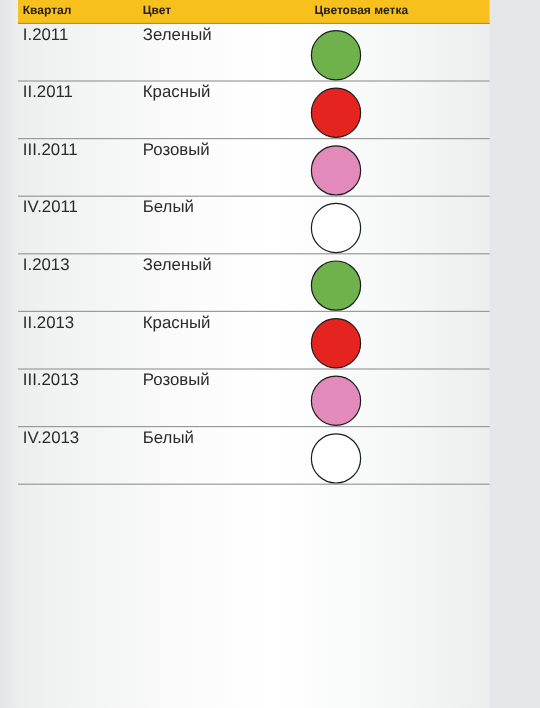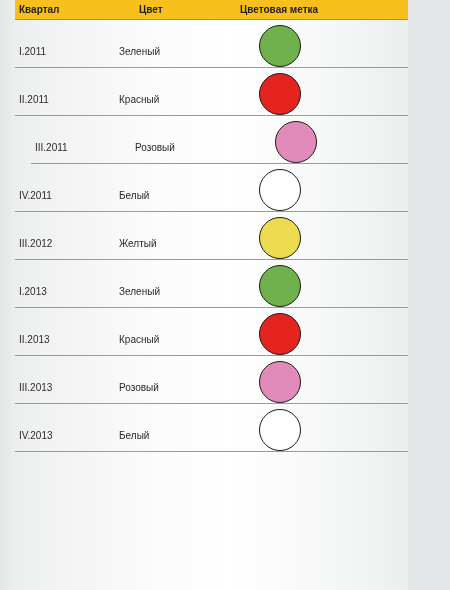--- a/index.html
+++ b/index.html
@@ -52,34 +52,34 @@
   .thead .hcell {
     position: absolute;
     top: 3px;
     font-size: 10px;
     font-weight: bold;
     color: #23201d;
     line-height: 13px;
     white-space: nowrap;
   }
   .hcell.c0 { left: 4px; }
-  .hcell.c1 { left: 104px; margin-left: 20px; }
-  .hcell.c2 { left: 225px; }
+  .hcell.c1 { left: 104px; }
+  .hcell.c2 { left: 247px; }
 
   
   .row {
     position: relative;
     height: 47px;
     border-bottom: 1px solid #9a9a9a;
   }
   .row:first-of-type { border-top: none; }
   .row .cell {
     position: absolute;
-    top: 25px;
-    font-size: 10px;
+    top: 2px;
+    font-size: 14px;
     color: #2b2b2b;
     line-height: 13px;
     white-space: nowrap;
   }
   .cell.c0 { left: 4px; }
   .cell.c1 { left: 104px; }
 
   
   .swatch-cell {
     position: absolute;
@@ -120,39 +120,32 @@
             <span class="swatch" style="background: rgb(111, 178, 76); border-color: rgb(28, 28, 28);"></span>
           </span>
         </div>
         <div class="row" style="border-bottom-color: rgb(154, 154, 154);">
           <span class="cell c0">II.2011</span>
           <span class="cell c1">Красный</span>
           <span class="swatch-cell">
             <span class="swatch" style="background: rgb(229, 36, 32); border-color: rgb(28, 28, 28);"></span>
           </span>
         </div>
-        <div class="row" style="border-bottom-color: rgb(154, 154, 154); margin-left: 16px;">
+        <div class="row" style="border-bottom-color: rgb(154, 154, 154);">
           <span class="cell c0">III.2011</span>
           <span class="cell c1">Розовый</span>
           <span class="swatch-cell">
             <span class="swatch" style="background: rgb(226, 139, 187); border-color: rgb(28, 28, 28);"></span>
           </span>
         </div>
         <div class="row" style="border-bottom-color: rgb(154, 154, 154);">
           <span class="cell c0">IV.2011</span>
           <span class="cell c1">Белый</span>
           <span class="swatch-cell">
             <span class="swatch" style="background: rgb(255, 255, 255); border-color: rgb(28, 28, 28);"></span>
-          </span>
-        </div>
-        <div class="row" style="border-bottom-color: rgb(154, 154, 154);">
-          <span class="cell c0">III.2012</span>
-          <span class="cell c1">Желтый</span>
-          <span class="swatch-cell">
-            <span class="swatch" style="background: rgb(236, 218, 79); border-color: rgb(28, 28, 28);"></span>
           </span>
         </div>
         <div class="row" style="border-bottom-color: rgb(154, 154, 154); text-align: center;">
           <span class="cell c0">I.2013</span>
           <span class="cell c1">Зеленый</span>
           <span class="swatch-cell">
             <span class="swatch" style="background: rgb(111, 178, 76); border-color: rgb(28, 28, 28);"></span>
           </span>
         </div>
         <div class="row" style="border-bottom-color: rgb(154, 154, 154);">

